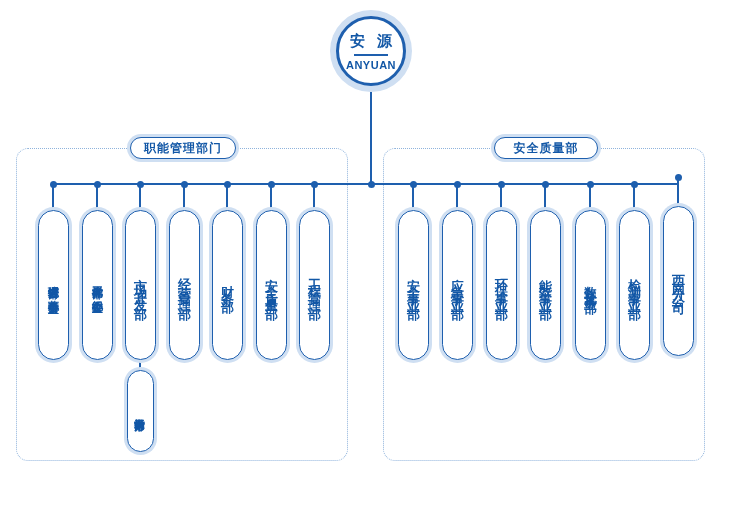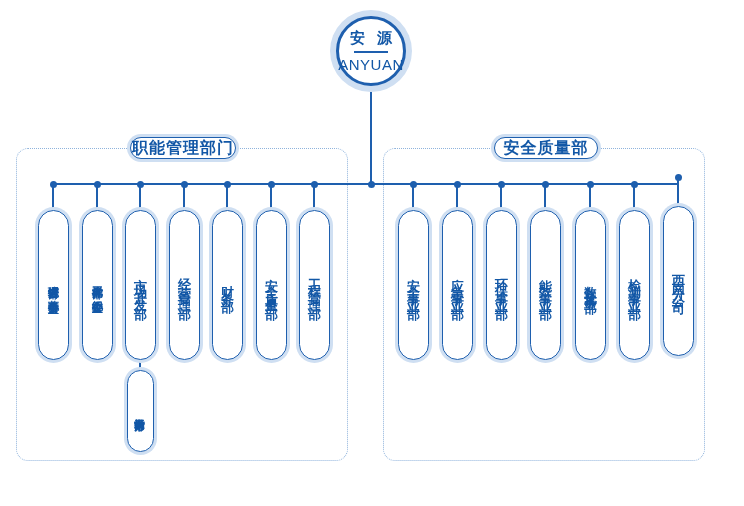--- a/index.html
+++ b/index.html
@@ -17,33 +17,33 @@
   .group-box{position:absolute;border:1px dotted var(--dash);border-radius:12px;background:transparent;}
   .box-left{left:16px;top:148px;width:332px;height:313px;}
   .box-right{left:383px;top:148px;width:322px;height:313px;}
 
   
   .root{position:absolute;left:336px;top:16px;width:70px;height:70px;border:3px solid var(--blue);
         border-radius:50%;background:#fff;box-shadow:0 0 0 6px var(--halo);
         display:flex;flex-direction:column;align-items:center;justify-content:center;z-index:6;text-align:right;}
   .root .cn{color:var(--text);font-weight:bold;font-size:15px;letter-spacing:4px;white-space:nowrap;margin-left:4px;}
   .root .rule{width:34px;height:2px;background:var(--blue);margin:3px 0 3px 0;}
-  .root .en{color:var(--text);font-weight:normal;font-size:15px;letter-spacing:0.5px;}
+  .root .en{color:var(--text);font-weight:bold;font-size:11px;letter-spacing:0.5px;}
 
   
   .line{position:absolute;background:var(--blue);}
   .trunk{left:369.5px;top:92px;width:2.5px;height:92px;}
   .hline{left:53px;top:183px;width:625px;height:2px;}
   .drop{width:2px;top:184px;height:27px;}
   .dot{position:absolute;width:7px;height:7px;border-radius:50%;background:var(--blue);top:180.5px;}
 
   
   .group-label{position:absolute;top:137px;height:22px;border:1.5px solid var(--blue);border-radius:11px;
         background:#fff;box-shadow:0 0 0 3px var(--halo);display:flex;align-items:center;justify-content:center;
-        color:var(--text);font-weight:bold;font-size:16px;letter-spacing:1px;z-index:5;}
+        color:var(--text);font-weight:bold;font-size:12px;letter-spacing:1px;z-index:5;}
   .label-left{left:130px;width:106px;}
   .label-right{left:494px;width:104px;}
 
   
   .pill{position:absolute;width:31px;height:150px;top:210px;border:1.6px solid var(--blue);border-radius:16px;
         background:#fff;box-shadow:0 0 0 3px var(--halo);display:flex;align-items:center;justify-content:center;z-index:4;}
   .pill span{writing-mode:vertical-rl;text-orientation:upright;color:var(--text);font-weight:bold;white-space:nowrap;}
   .t5 span{font-size:13px;letter-spacing:7px;}
   .t6 span{font-size:12.5px;letter-spacing:3px;}
   .t-long span{font-size:11px;letter-spacing:0.5px;}

